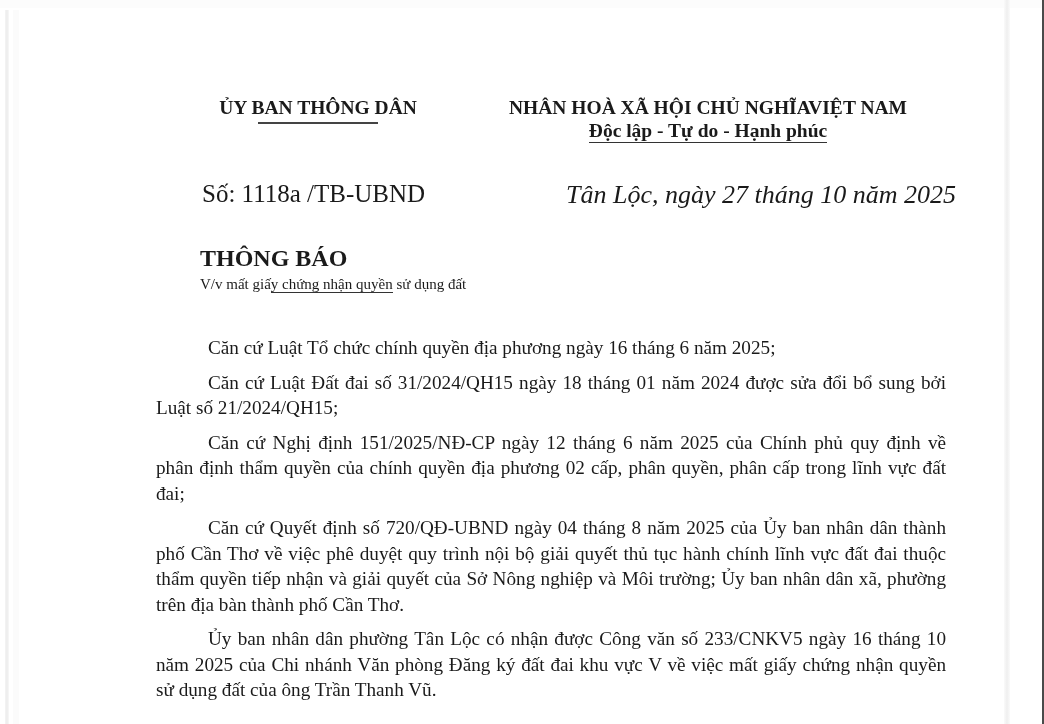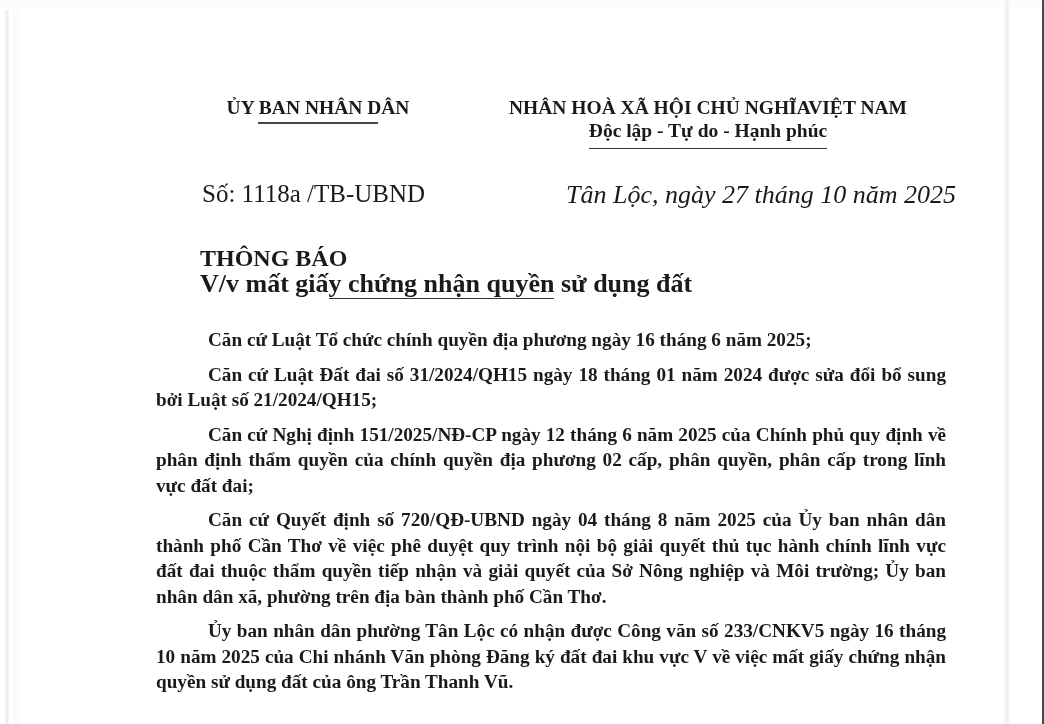--- a/index.html
+++ b/index.html
@@ -79,21 +79,21 @@
       top: 96px;
       width: 460px;
       text-align: center;
       font-weight: bold;
       font-size: 19.5px;
       line-height: 23px;
     }
     .header-right .motto {
       display: inline-block;
       border-bottom: 1.5px solid #333;
-      padding-bottom: 6px;
+      padding-bottom: 0;
     }
 
     .doc-number {
       position: absolute;
       left: 202px;
       top: 180px;
       font-size: 25px;
     }
     .doc-place-date {
       position: absolute;
@@ -109,54 +109,53 @@
       top: 244px;
       width: 672px;
       text-align: left;
     }
     .title {
       font-weight: bold;
       font-size: 24px;
       line-height: 28px;
     }
     .subtitle {
-      font-weight: bold;
-      font-size: 26px;
+      font-weight: normal;
+      font-size: 15px;
       line-height: 24px;
     }
     .subtitle .u {
       border-bottom: 1.5px solid #333;
     }
 
     .body {
       position: absolute;
       left: 156px;
       top: 327px;
       width: 790px;
       font-size: 19.2px;
       line-height: 25.5px;
       text-align: justify;
     }
     .body p {
-      margin: 0 0 9px 0;
+      margin: 8px 0 9px 0;
       text-indent: 52px;
-      font-weight: bold;
     }
   </style>
 </head>
 <body>
 
 <div class="top-shade"></div>
 <div class="scan-edge-left"></div>
 <div class="scan-edge-left-2"></div>
 <div class="scan-edge-right-inner"></div>
 <div class="scan-edge-right"></div>
 
 <div class="header-left">
-  <div>ỦY BAN NHÂN DÂN</div>
+  <div>ỦY BAN THÔNG DÂN</div>
   <div class="underline"></div>
 </div>
 
 <div class="header-right">
   <div>NHÂN HOÀ XÃ HỘI CHỦ NGHĨAVIỆT NAM</div>
   <div><span class="motto">Độc lập - Tự do - Hạnh phúc</span></div>
 </div>
 
 <div class="doc-number">Số: 1118a /TB-UBND</div>
 <div class="doc-place-date">Tân Lộc, ngày 27 tháng 10 năm 2025</div>

